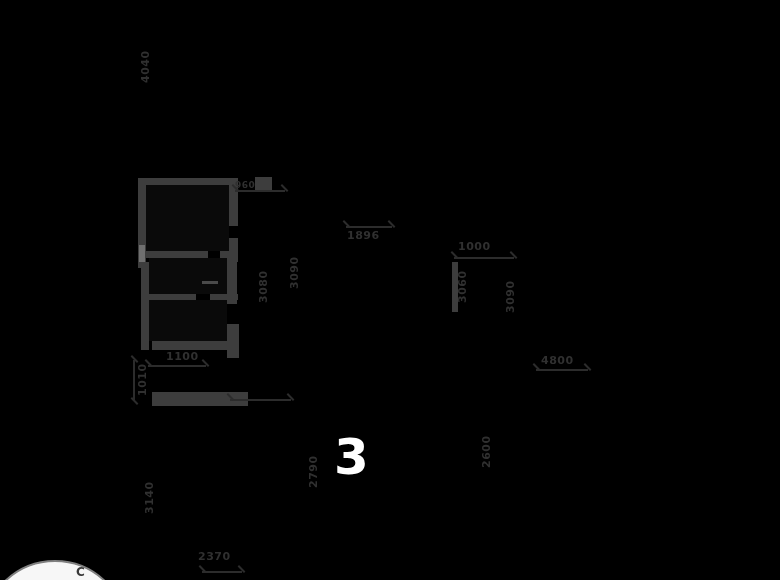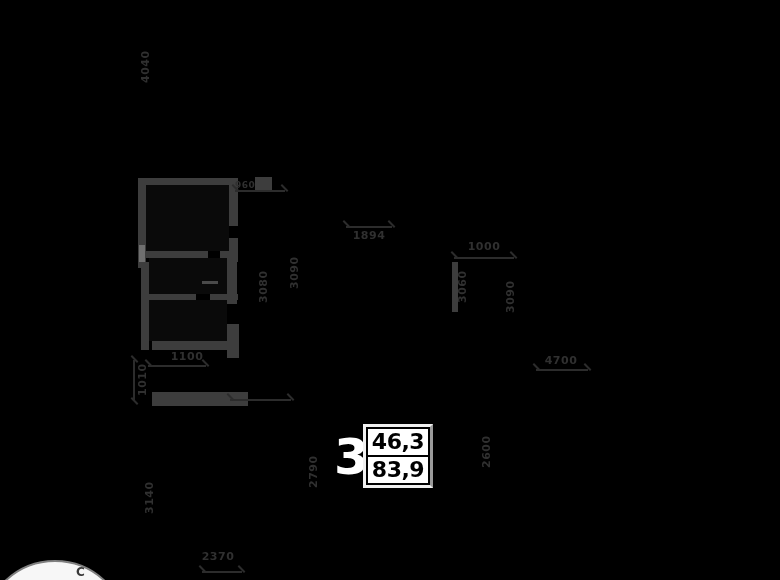--- a/index.html
+++ b/index.html
@@ -14,21 +14,21 @@
   .dim-line{position:absolute;height:2px;background:#2c2c2c;}
   .dim-line::before,.dim-line::after{content:"";position:absolute;top:-3px;width:9px;height:2px;
       background:#2c2c2c;transform:rotate(45deg);}
   .dim-line::before{left:-4px;}
   .dim-line::after{right:-4px;}
   .dim-line.v{width:2px;}
   .dim-line.v::before{top:-2px;left:-3px;}
   .dim-line.v::after{top:auto;bottom:-2px;left:-3px;right:auto;}
   
   .dim-label{position:absolute;color:#303030;font-size:11px;font-weight:bold;
-      letter-spacing:.5px;text-align:center;line-height:1;}
+      letter-spacing:.5px;text-align:left;line-height:1;}
   .dim-label.v{writing-mode:vertical-rl;transform:rotate(180deg);text-align:center;}
   .dim-label.tiny{font-size:9px;}
   
   .badge{position:absolute;left:334px;top:424px;width:100px;height:64px;display:flex;}
   .badge-rooms{position:absolute;left:0;top:8px;width:29px;height:56px;color:#fff;
       font-size:50px;line-height:50px;font-weight:bold;text-align:center;}
   .badge-box{position:absolute;left:29px;top:0;width:64px;height:58px;background:#000;
       border:3px solid #f0f0f0;border-right-color:#9a9a9a;padding:0;}
   .badge-cell{position:absolute;left:2px;width:60px;height:26px;background:#fff;
       color:#000;font-size:22px;font-weight:bold;text-align:center;line-height:26px;
@@ -71,40 +71,36 @@
   <div class="dim-line" style="left:235px;top:190px;width:50px;"></div>
   <div class="dim-line" style="left:346px;top:226px;width:46px;"></div>
   <div class="dim-line" style="left:454px;top:257px;width:60px;"></div>
   <div class="dim-line" style="left:148px;top:365px;width:58px;"></div>
   <div class="dim-line v" style="left:133px;top:360px;height:40px;"></div>
   <div class="dim-line" style="left:536px;top:369px;width:52px;"></div>
   <div class="dim-line" style="left:230px;top:399px;width:61px;"></div>
   <div class="dim-line" style="left:202px;top:571px;width:40px;"></div>
 
   <div class="dim-label tiny" style="left:235px;top:181px;width:20px;">960</div>
-  <div class="dim-label" style="left:347px;top:230px;width:44px;">1894</div>
+  <div class="dim-label" style="left:347px;top:230px;width:44px;">1896</div>
   <div class="dim-label" style="left:458px;top:241px;width:52px;">1000</div>
   <div class="dim-label" style="left:166px;top:351px;width:42px;">1100</div>
-  <div class="dim-label" style="left:541px;top:355px;width:40px;">4700</div>
+  <div class="dim-label" style="left:541px;top:355px;width:40px;">4800</div>
   <div class="dim-label" style="left:198px;top:551px;width:40px;">2370</div>
 
   <div class="dim-label v" style="left:140px;top:38px;width:14px;height:58px;">4040</div>
   <div class="dim-label v" style="left:258px;top:264px;width:14px;height:46px;">3080</div>
   <div class="dim-label v" style="left:289px;top:250px;width:14px;height:46px;">3090</div>
   <div class="dim-label v" style="left:457px;top:264px;width:14px;height:46px;">3060</div>
   <div class="dim-label v" style="left:505px;top:277px;width:14px;height:40px;">3090</div>
   <div class="dim-label v" style="left:137px;top:360px;width:14px;height:40px;">1010</div>
   <div class="dim-label v" style="left:144px;top:478px;width:14px;height:40px;">3140</div>
   <div class="dim-label v" style="left:308px;top:453px;width:14px;height:37px;">2790</div>
   <div class="dim-label v" style="left:481px;top:430px;width:14px;height:44px;">2600</div>
 
   <div class="badge">
     <div class="badge-rooms">3</div>
-    <div class="badge-box">
-      <div class="badge-cell top">46,3</div>
-      <div class="badge-cell bottom">83,9</div>
-    </div>
   </div>
 
   <div class="compass"></div>
   <div class="compass-letter">С</div>
 
 </div>
 
 </body></html>

